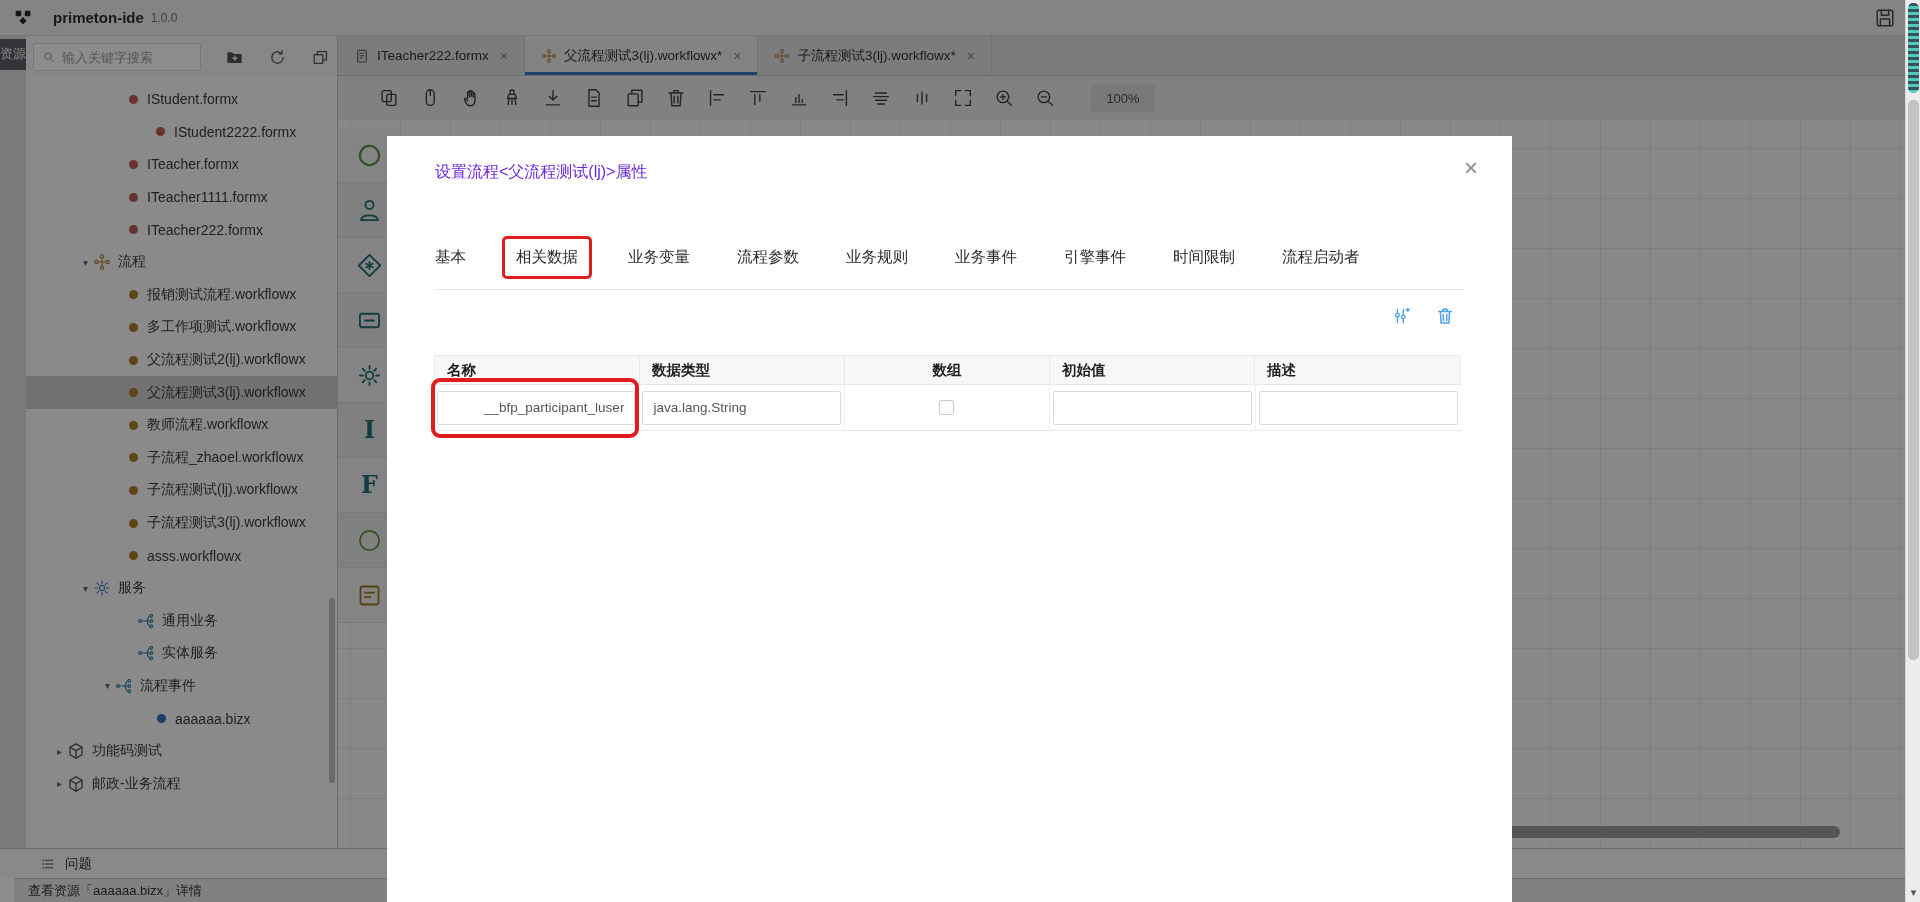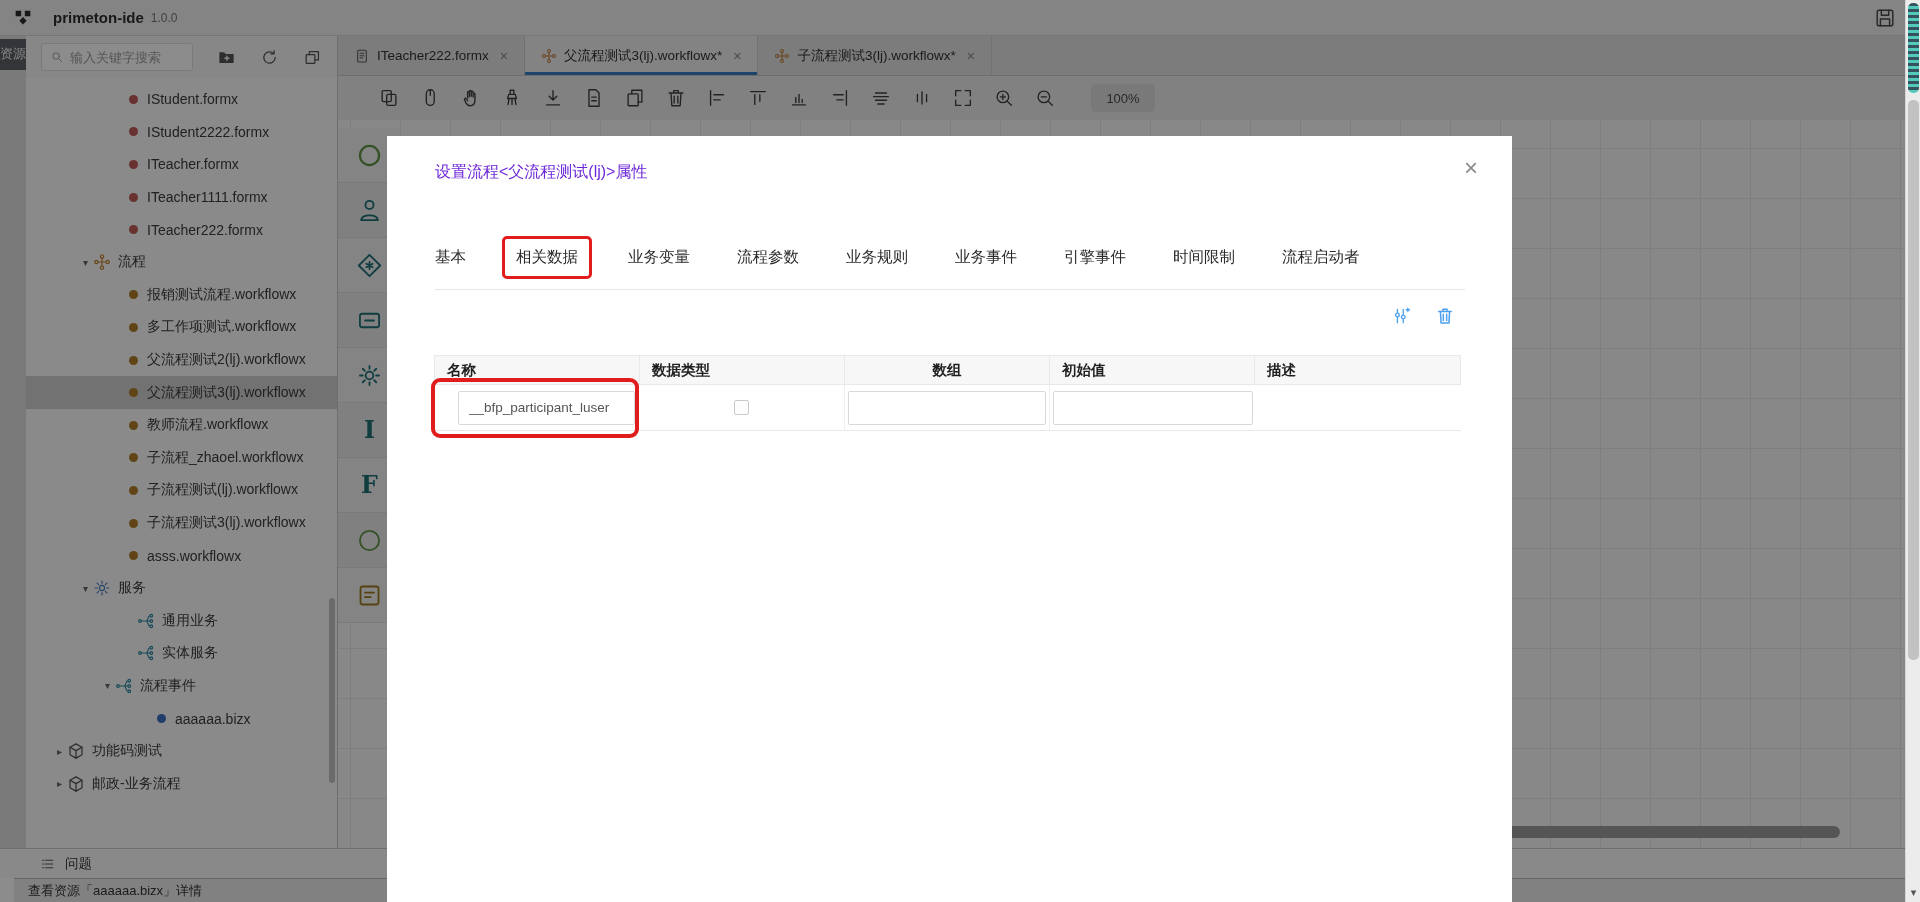--- a/index.html
+++ b/index.html
@@ -18,21 +18,21 @@
   .app-name { font-size:15px; font-weight:bold; color:#2e2e2e; margin-left:19px; }
   .app-version { font-size:12px; color:#767676; margin-left:7px; }
   .save-btn { position:absolute; right:24px; top:7px; width:22px; height:22px; color:#4a4a4a; }
 
   
   .activity-col { position:absolute; left:0; top:36px; width:26px; height:812px; background:#dfdfdf; }
   .activity-tab { margin-top:3px; width:26px; background:#5d6268; color:#f2f2f2; font-size:13px; text-align:center; padding:7px 0; line-height:1.3; }
 
   
   .sidebar { position:absolute; left:26px; top:36px; width:312px; height:812px; background:#fbfbfb; border-right:1px solid #c9c9c9; }
-  .search-row { height:42px; display:flex; align-items:center; padding:0 15px; gap:24px; background:#f6f6f6; }
+  .search-row { height:42px; display:flex; align-items:center; padding:0 7px; gap:24px; background:#f6f6f6; }
   .search-box { flex:1; height:28px; background:#fff; border:1px solid #dcdcdc; border-radius:3px; display:flex; align-items:center; padding:0 8px; gap:6px; }
   .search-box .icn { width:14px; height:14px; color:#9a9a9a; flex:none; }
   .search-box input { border:none; outline:none; width:100%; font-size:13px; color:#444; background:transparent; font-family:inherit; }
   .search-box input::placeholder { color:#9e9e9e; }
   .mini-btn { width:19px; height:19px; color:#555; cursor:pointer; }
   .tree { position:absolute; left:0; top:42px; right:0; bottom:0; overflow:hidden; padding-top:5px; }
   .tree-row { height:32.6px; display:flex; align-items:center; font-size:14px; color:#3c3c3c; white-space:nowrap; cursor:pointer; }
   .tree-row.selected { background:#cfcfcf; }
   .tr-arrow { width:15px; font-size:10px; color:#666; text-align:center; flex:none; }
   .tr-dot { width:9px; height:9px; border-radius:50%; margin-right:9px; flex:none; }
@@ -89,21 +89,21 @@
   .dlg-icons .icn { width:20px; height:20px; cursor:pointer; }
   .dlg-table { position:absolute; left:47px; right:51px; top:219px; }
   .dtable-head { display:flex; height:30px; background:#f7f7f8; border:1px solid #e9e9e9; }
   .dth { width:20%; font-size:14.5px; font-weight:bold; color:#1f1f1f; line-height:28px; padding-left:12px; border-right:1px solid #e9e9e9; }
   .dth:last-child { border-right:none; }
   .dth.center { text-align:center; padding-left:0; }
   .dtable-row { display:flex; height:46px; border-bottom:1px solid #e9e9e9; }
   .dtd { width:20%; padding:5px 3px; border-right:1px solid #f0f0f0; position:relative; display:flex; align-items:center; }
   .dtd:last-child { border-right:none; }
   .dtd input[type=text] { width:100%; height:34px; border:1px solid #d9d9d9; border-radius:2px; font-size:13.5px; color:#555; padding:0 10px; outline:none; font-family:inherit; background:#fff; }
-  .dtd input.centered { text-align:left;margin-left:21px; }
+  .dtd input.centered { text-align:right; }
   .cbx { width:15px; height:15px; border:1px solid #c9c9c9; border-radius:2px; background:#fdfdfd; margin:0 auto; }
   .cell-annot { position:absolute; left:-3px; right:-1px; top:-7px; bottom:-8px; border:4px solid #e11c1c; border-radius:9px; pointer-events:none; }
 </style>
 </head>
 <body>
 
 <div id="app">
 
   <div class="titlebar">
     <span class="icn logo">
@@ -154,21 +154,21 @@
             <path d="M8 8.5V4.5h11.5V15H15"></path>
           </svg>
         </span>
     </div>
     <div class="tree" id="tree">
         <div class="tree-row" style="padding-left: 88px;">
           <span class="tr-arrow"></span>
           <span class="tr-dot" style="background:#c05a56"></span>
           <span>IStudent.formx</span>
         </div>
-        <div class="tree-row" style="padding-left: 88px;">
+        <div class="tree-row" style="padding-left: 88px; margin-left: 27px;">
           <span class="tr-arrow"></span>
           <span class="tr-dot" style="background:#c05a56"></span>
           <span>IStudent2222.formx</span>
         </div>
         <div class="tree-row" style="padding-left: 88px;">
           <span class="tr-arrow"></span>
           <span class="tr-dot" style="background:#c05a56"></span>
           <span>ITeacher.formx</span>
         </div>
         <div class="tree-row" style="padding-left: 88px;">
@@ -581,20 +581,23 @@
           <div class="dth center">数组</div>
           <div class="dth">初始值</div>
           <div class="dth">描述</div>
         </div>
         <div class="dtable-row">
     <div class="dtd">
       <input type="text" class="centered" value="__bfp_participant_luser" style="">
       <div class="cell-annot"></div>
     </div>
     <div class="dtd">
+      <input type="text" value="java.lang.String" style="">
+    </div>
+    <div class="dtd">
       <div class="cbx"></div>
     </div>
     <div class="dtd">
       <input type="text" value="" style="">
     </div>
     <div class="dtd">
       <input type="text" value="" style="">
     </div>
   </div>
       </div>

